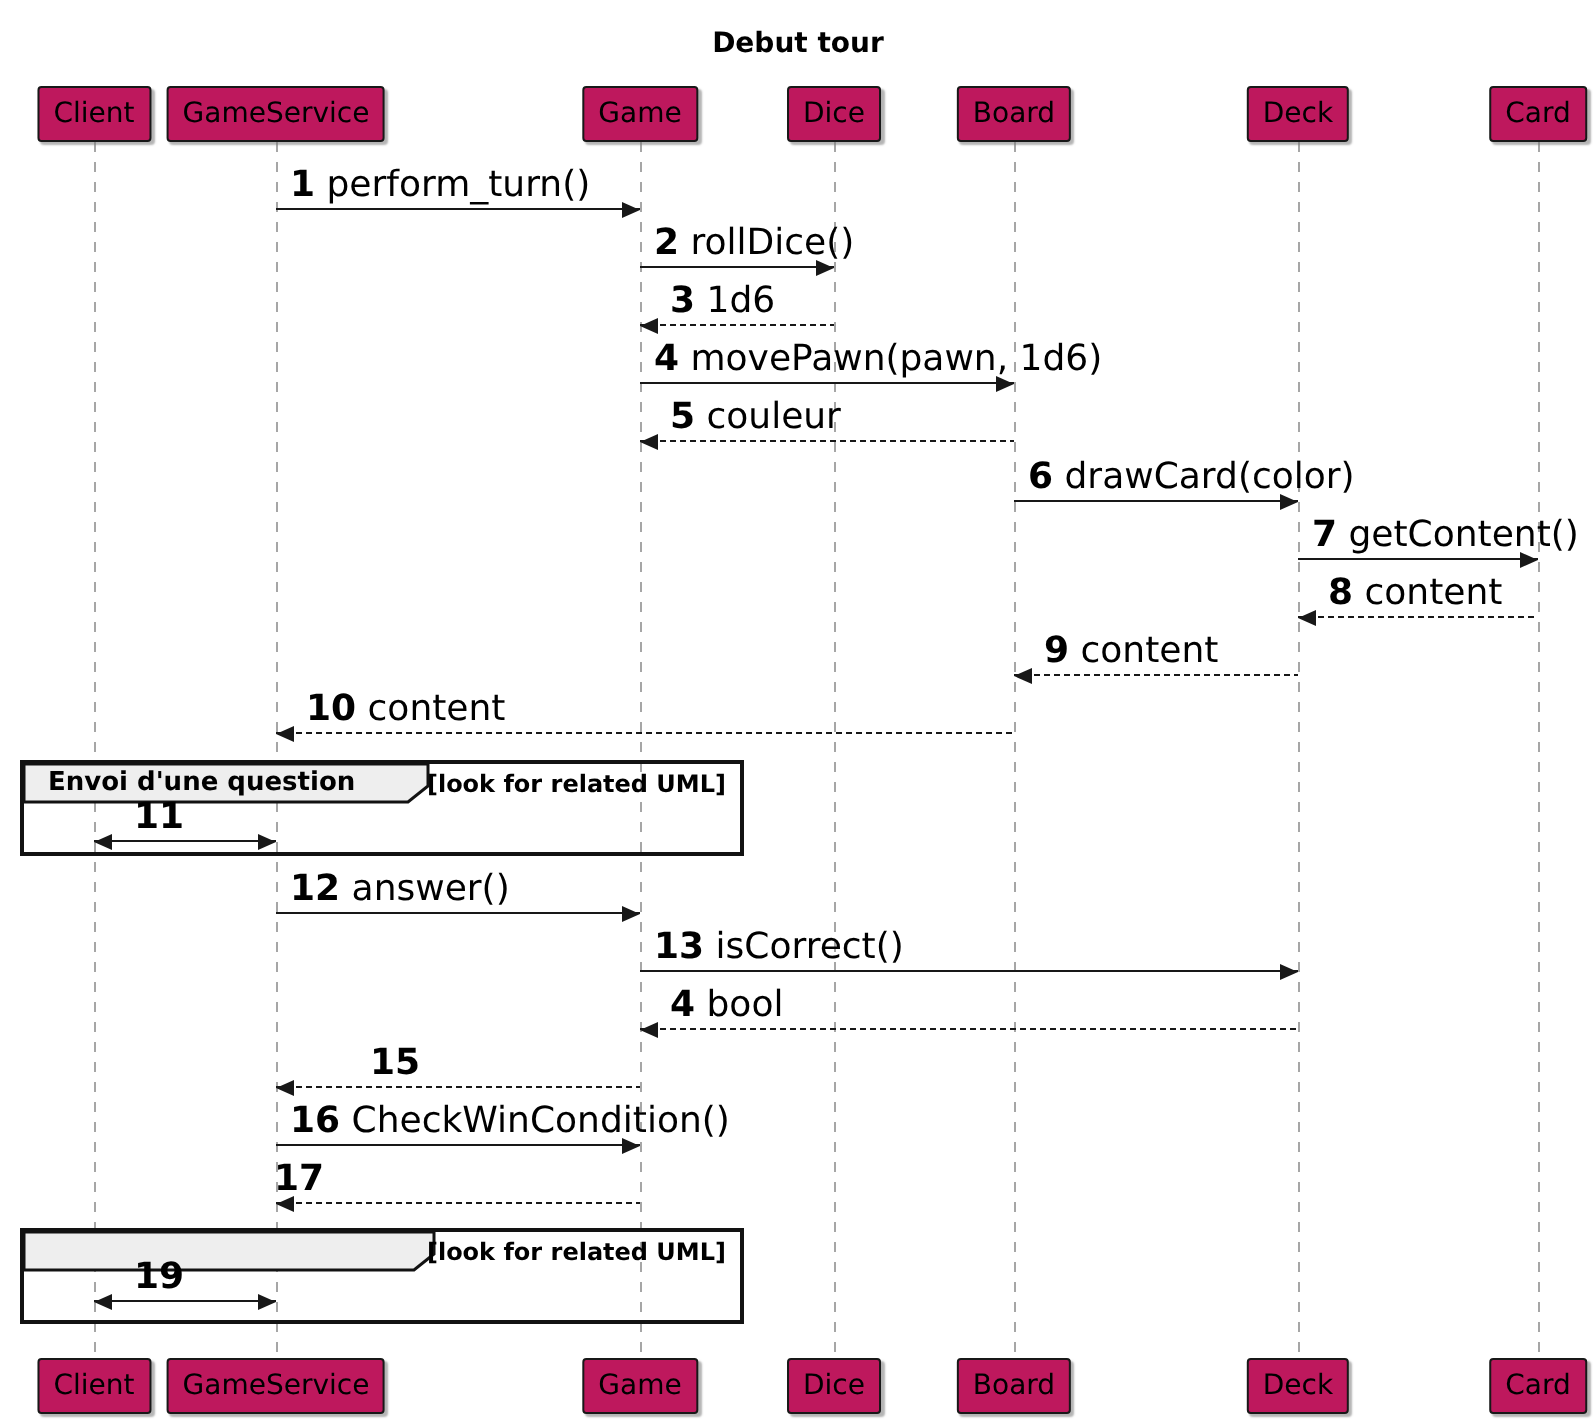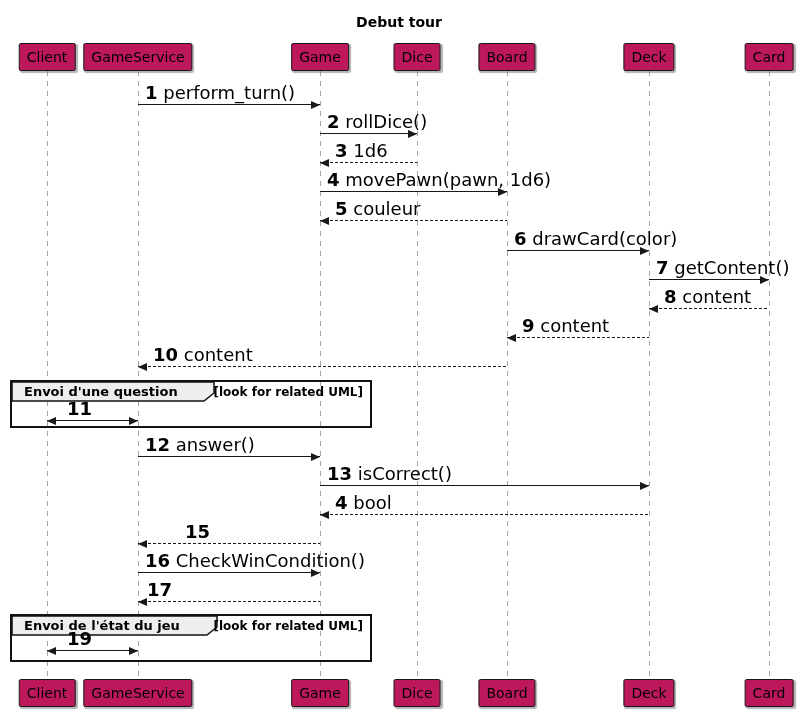--- a/index.html
+++ b/index.html
@@ -89,21 +89,20 @@
       <svg width="205" height="22" class="group-header-svg">
         <polygon points="1,1 203,1 203,12 193,20 1,20" fill="#EEEEEE" stroke="#121212" stroke-width="1.5"></polygon>
       </svg>
       <div class="group-title">Envoi d'une question</div>
       <div class="group-note">[look for related UML]</div>
     </div>
     <div class="group" style="left: 10px; top: 614px; width: 362px; height: 48px;">
       <svg width="208" height="22" class="group-header-svg">
         <polygon points="1,1 206,1 206,12 196,20 1,20" fill="#EEEEEE" stroke="#121212" stroke-width="1.5"></polygon>
       </svg>
-      <div class="group-title">Envoi de l'état du jeu</div>
       <div class="group-note">[look for related UML]</div>
     </div>
     <div class="msg">
       <div class="msg-line solid" style="left: 138px; top: 104px; width: 182px;"></div>
       <div class="head right" style="left: 311px; top: 100.5px;"></div>
       <div class="msg-label" style="left: 145px; top: 85px;"><b>1</b> perform_turn()</div>
     </div>
     <div class="msg">
       <div class="msg-line solid" style="left: 320px; top: 133px; width: 97px;"></div>
       <div class="head right" style="left: 408px; top: 129.5px;"></div>
@@ -176,21 +175,21 @@
       <div class="msg-label" style="left: 153px; top: 524px; margin-left: 32px;"><b>15</b></div>
     </div>
     <div class="msg">
       <div class="msg-line solid" style="left: 138px; top: 572px; width: 182px;"></div>
       <div class="head right" style="left: 311px; top: 568.5px;"></div>
       <div class="msg-label" style="left: 145px; top: 553px;"><b>16</b> CheckWinCondition()</div>
     </div>
     <div class="msg">
       <div class="msg-line dashed" style="left: 138px; top: 601px; width: 182px;"></div>
       <div class="head left" style="left: 138px; top: 597.5px;"></div>
-      <div class="msg-label" style="left: 147px; top: 582px;"><b>17</b></div>
+      <div class="msg-label" style="left: 137px; top: 582px;"><b>17</b></div>
     </div>
     <div class="msg">
       <div class="msg-line solid" style="left: 47px; top: 650px; width: 91px;"></div>
       <div class="head left" style="left: 47px; top: 646.5px;"></div>
       <div class="head right" style="left: 129px; top: 646.5px;"></div>
       <div class="msg-label" style="left: 67px; top: 631px;"><b>19</b></div>
     </div>
   </div>
 
 </body></html>

